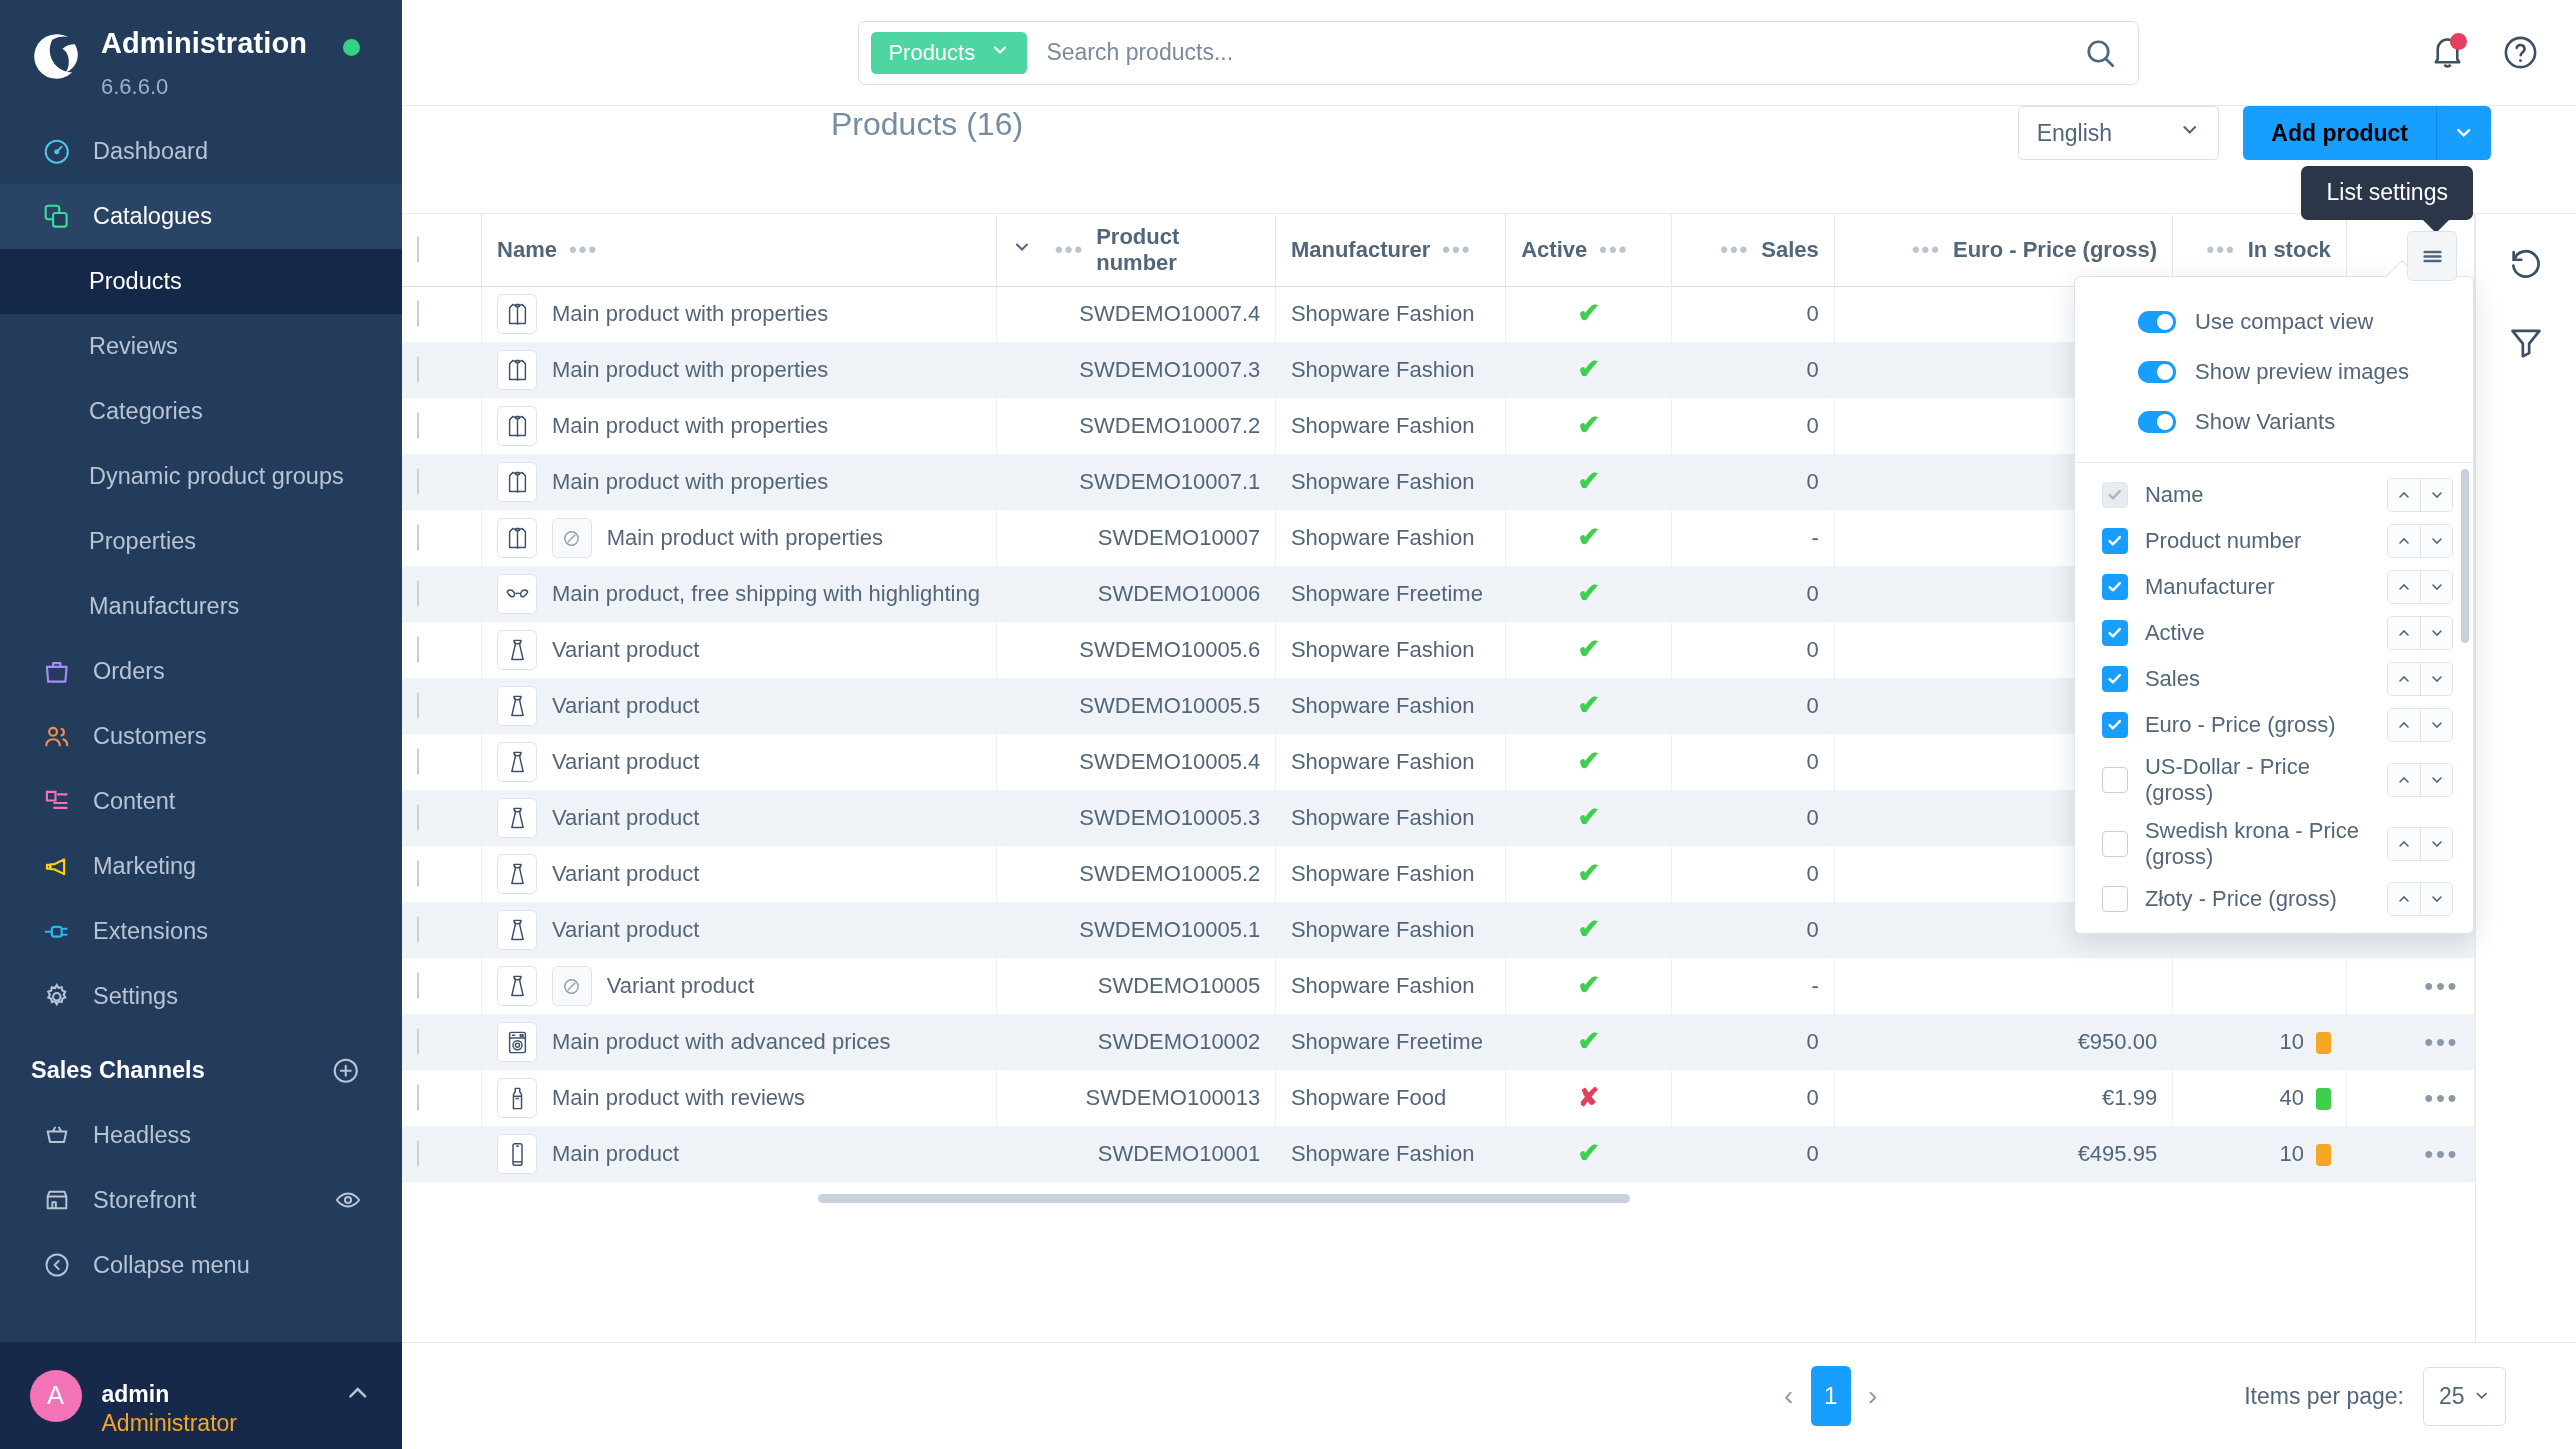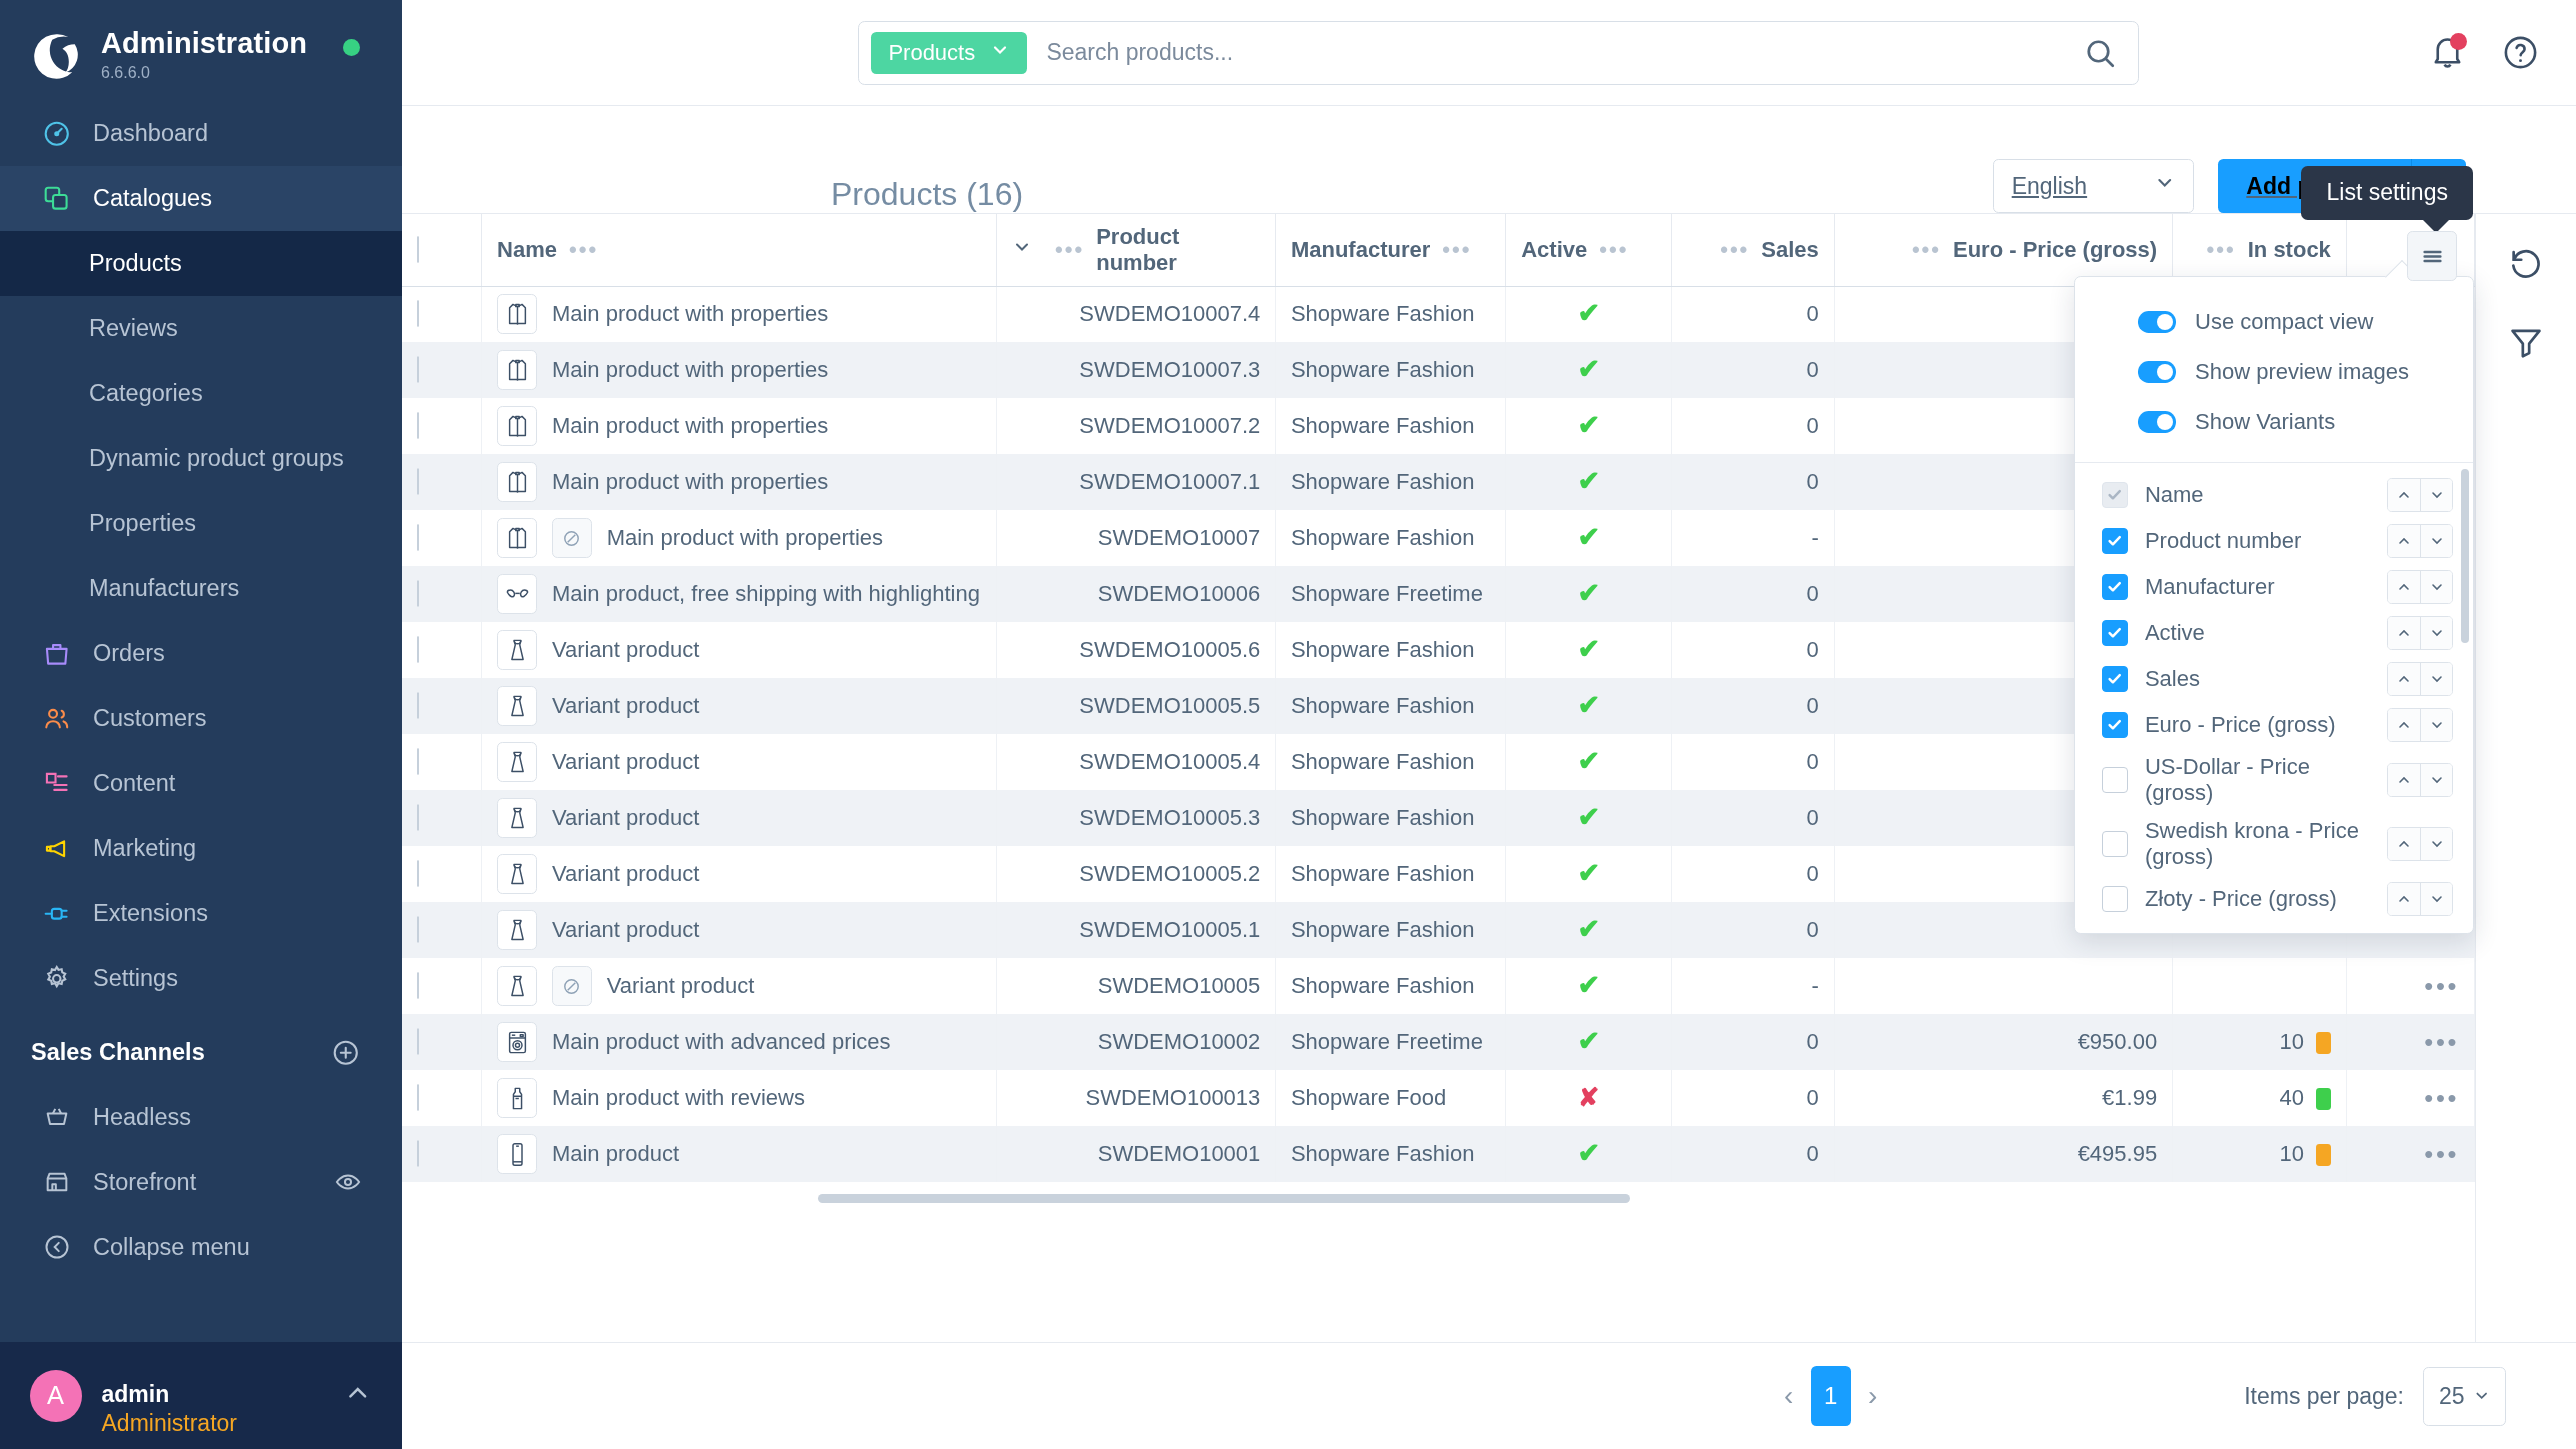--- a/index.html
+++ b/index.html
@@ -15,21 +15,21 @@
 
   
   .sidebar {
     width: 402px; height: 1449px; background: #243c5c;
     display: flex; flex-direction: column; flex: none; position: relative;
   }
   .sb-head { display: flex; align-items: flex-start; padding: 28px 42px 19px 31px; gap: 19px; position: relative; }
   .sb-logo { width: 51px; height: 51px; flex: none; margin-top: 2.7px; }
   .sb-titles { display: flex; flex-direction: column; }
   .sb-title { color: #fff; font-size: 29px; font-weight: bold; line-height: 1.1; letter-spacing: 0.1px; }
-  .sb-ver { color: #9fb0c6; font-size: 16px; margin-top: 4px; }
+  .sb-ver { color: #9fb0c6; font-size: 22px; margin-top: 14px; }
   .sb-dot { width: 17.4px; height: 17.4px; border-radius: 50%; background: #37d183; position: absolute; right: 42px; top: 39px; }
 
   .sb-scroll { flex: 1; overflow: hidden; }
   .sb-item {
     display: flex; align-items: center; height: 65px; padding-left: 41px; gap: 20px;
     color: #b7c4d4; font-size: 23.5px; cursor: pointer; position: relative;
   }
   .sb-item .ico { width: 32px; height: 32px; flex: none; display: flex; align-items: center; justify-content: center; }
   .sb-item.active-main { background: #2a4466; color: #fff; }
   .sb-sub { display: flex; align-items: center; height: 65px; padding-left: 89px; color: #b7c4d4; font-size: 23.5px; cursor: pointer; }
@@ -61,21 +61,21 @@
     margin-left: 12px; background: #4dd6a2; color: #fff; border-radius: 5.4px;
     height: 42px; padding: 0 17.4px; display: flex; align-items: center; gap: 14.8px; font-size: 22px; cursor: pointer;
   }
   .search-input { flex: 1; border: none; outline: none; font-size: 23px; color: #52667a; padding-left: 19px; background: transparent; font-family: "Liberation Sans", sans-serif;}
   .search-input::placeholder { color: #7b8a9c; }
   .search-mag { width: 36px; height: 36px; margin-right: 20px; }
   .top-icons { position: absolute; right: 36px; display: flex; align-items: center; gap: 34px; }
   .ti { width: 39px; height: 39px; position: relative; cursor: pointer; }
   .badge-dot { position: absolute; width: 17.4px; height: 17.4px; border-radius: 50%; background: #e3405f; right: 0px; top: 0px; }
 
-  .pagehead { height: 107px; display:flex; align-items:flex-end; padding: 0 66px 0 0; position: relative; flex:none;text-decoration:underline;}
+  .pagehead { height: 107px; display:flex; align-items:flex-start; padding: 0 41px 0 0; position: relative; flex:none;}
   .page-title { position:absolute; left: 429px; font-size: 32px; color: #52667a; font-weight: bold; }
   .page-title span { font-weight: normal; color: #758ca3; }
   .head-right { margin-left: auto; display: flex; align-items: center; gap: 24px; padding-right: 44px;}
   .lang-select {
     width: 201px; height: 54px; border: 1.3px solid #d8dfe7; border-radius: 5.4px;
     display: flex; align-items: center; justify-content: space-between; padding: 0 17.4px; font-size: 23px; cursor: pointer;
   }
   .add-btn-group { display: flex; height: 54px; }
   .add-btn { background: #189eff; color: #000000; font-size: 23px; font-weight: bold; display:flex; align-items:center;
     padding: 0 28px; border-radius: 5.4px 0 0 5.4px; cursor:pointer;}

